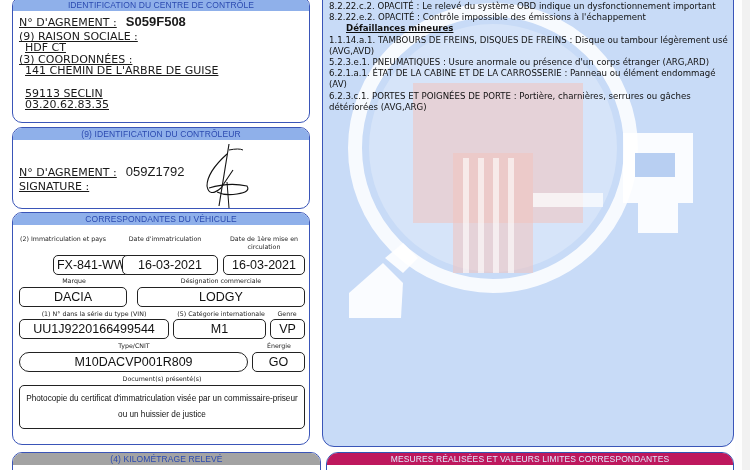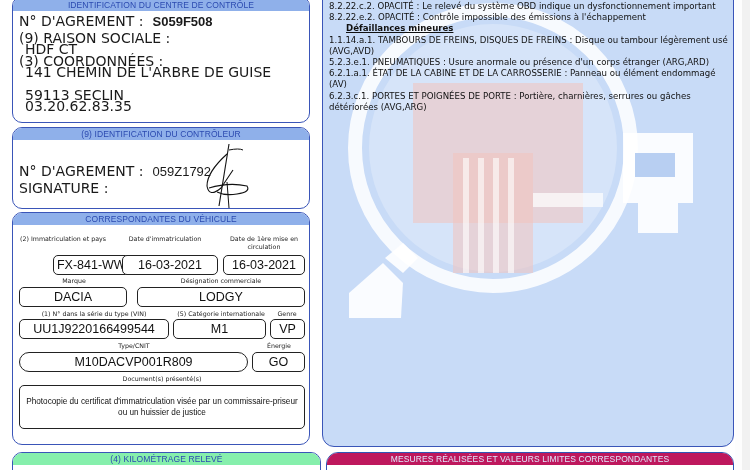--- a/index.html
+++ b/index.html
@@ -21,21 +21,21 @@
       font-size: 8.5px;
       text-align: center;
       line-height: 12px;
       letter-spacing: 0.1px;
     }
     .panel-head.dark { background: #be185d; color: #dfe8ff; }
 
     
     #p-centre { left: 12px; top: -4px; width: 298px; height: 127px; border-top-left-radius: 10px; }
     #p-centre .panel-head { padding-top: 3px; height: 14px; line-height: 11px; }
-    .lbl { font-family: "DejaVu Sans", sans-serif; font-size: 14px; color: #1a1a1a; }
+    .lbl { font-family: "DejaVu Sans", sans-serif; font-size: 11px; color: #1a1a1a; text-decoration: underline; }
     .big { font-family: "Liberation Sans", sans-serif; font-size: 13px; font-weight: bold; text-align: center; }
     .big-n { font-family: "Liberation Sans", sans-serif; font-size: 13px; }
     .row { position: absolute; left: 6px; white-space: nowrap; }
 
     
     #p-ctrl { left: 12px; top: 127px; width: 298px; height: 82px; }
 
     
     #p-veh { left: 12px; top: 212px; width: 298px; height: 233px; }
     .cap { position: absolute; font-family: "DejaVu Sans", sans-serif; font-size: 6.3px; color: #222; text-align: center; line-height: 8px; }
@@ -44,21 +44,21 @@
       border: 1.3px solid #222;
       border-radius: 5px;
       background: #fff;
       font-family: "Liberation Sans", sans-serif;
       font-size: 12.5px;
       text-align: center;
       color: #111;
       display: flex; align-items: center; justify-content: center;
       white-space: nowrap;
     }
-    .box.doc { font-size: 8.2px; white-space: normal; line-height: 11px; padding: 0 2px; }
+    .box.doc { font-size: 8.2px; white-space: normal; line-height: 16px; padding: 0 2px; }
 
     
     #p-km { left: 12px; top: 452px; width: 309px; height: 30px; border-color: #3a55b8; }
 
     
     #p-def {
       left: 322px; top: -8px; width: 412px; height: 455px;
       background: #c8dbf7;
       border-radius: 0 0 12px 12px;
     }
@@ -138,21 +138,21 @@
   <div class="cap" style="left:6px; top:129px; width:230px;">Type/CNIT</div>
   <div class="cap" style="left:240px; top:129px; width:52px;">Énergie</div>
   <div class="box" style="left:6px; top:139px; width:229px; height:20px;border-radius:10px;">M10DACVP001R809</div>
   <div class="box" style="left:239px; top:139px; width:53px; height:20px;">GO</div>
 
   <div class="cap" style="left:6px; top:162px; width:286px;">Document(s) présenté(s)</div>
   <div class="box doc" style="left:6px; top:172px; width:286px; height:44px;">Photocopie du certificat d'immatriculation visée par un commissaire-priseur ou un huissier de justice</div>
 </div>
 
 <div class="panel" id="p-km">
-  <div class="panel-head" style="background:#86efac;">(4) KILOMÉTRAGE RELEVÉ</div>
+  <div class="panel-head" style="background:#a3a3a3;">(4) KILOMÉTRAGE RELEVÉ</div>
 </div>
 
 <div class="panel" id="p-def">
 
   <svg class="wm" style="left:0; top:0;" width="412" height="455" viewBox="0 0 412 455">
     <circle cx="170" cy="155" r="138" fill="none" stroke="#ffffff" stroke-width="14" opacity="0.85"></circle>
     <circle cx="170" cy="155" r="124" fill="#ffffff" opacity="0.25"></circle>
     <rect x="90" y="90" width="170" height="140" fill="#f2c3bd" opacity="0.55"></rect>
     <rect x="130" y="160" width="80" height="120" fill="#f2c3bd" opacity="0.55"></rect>
     <rect x="140" y="165" width="6" height="115" fill="#ffffff" opacity="0.6"></rect>

